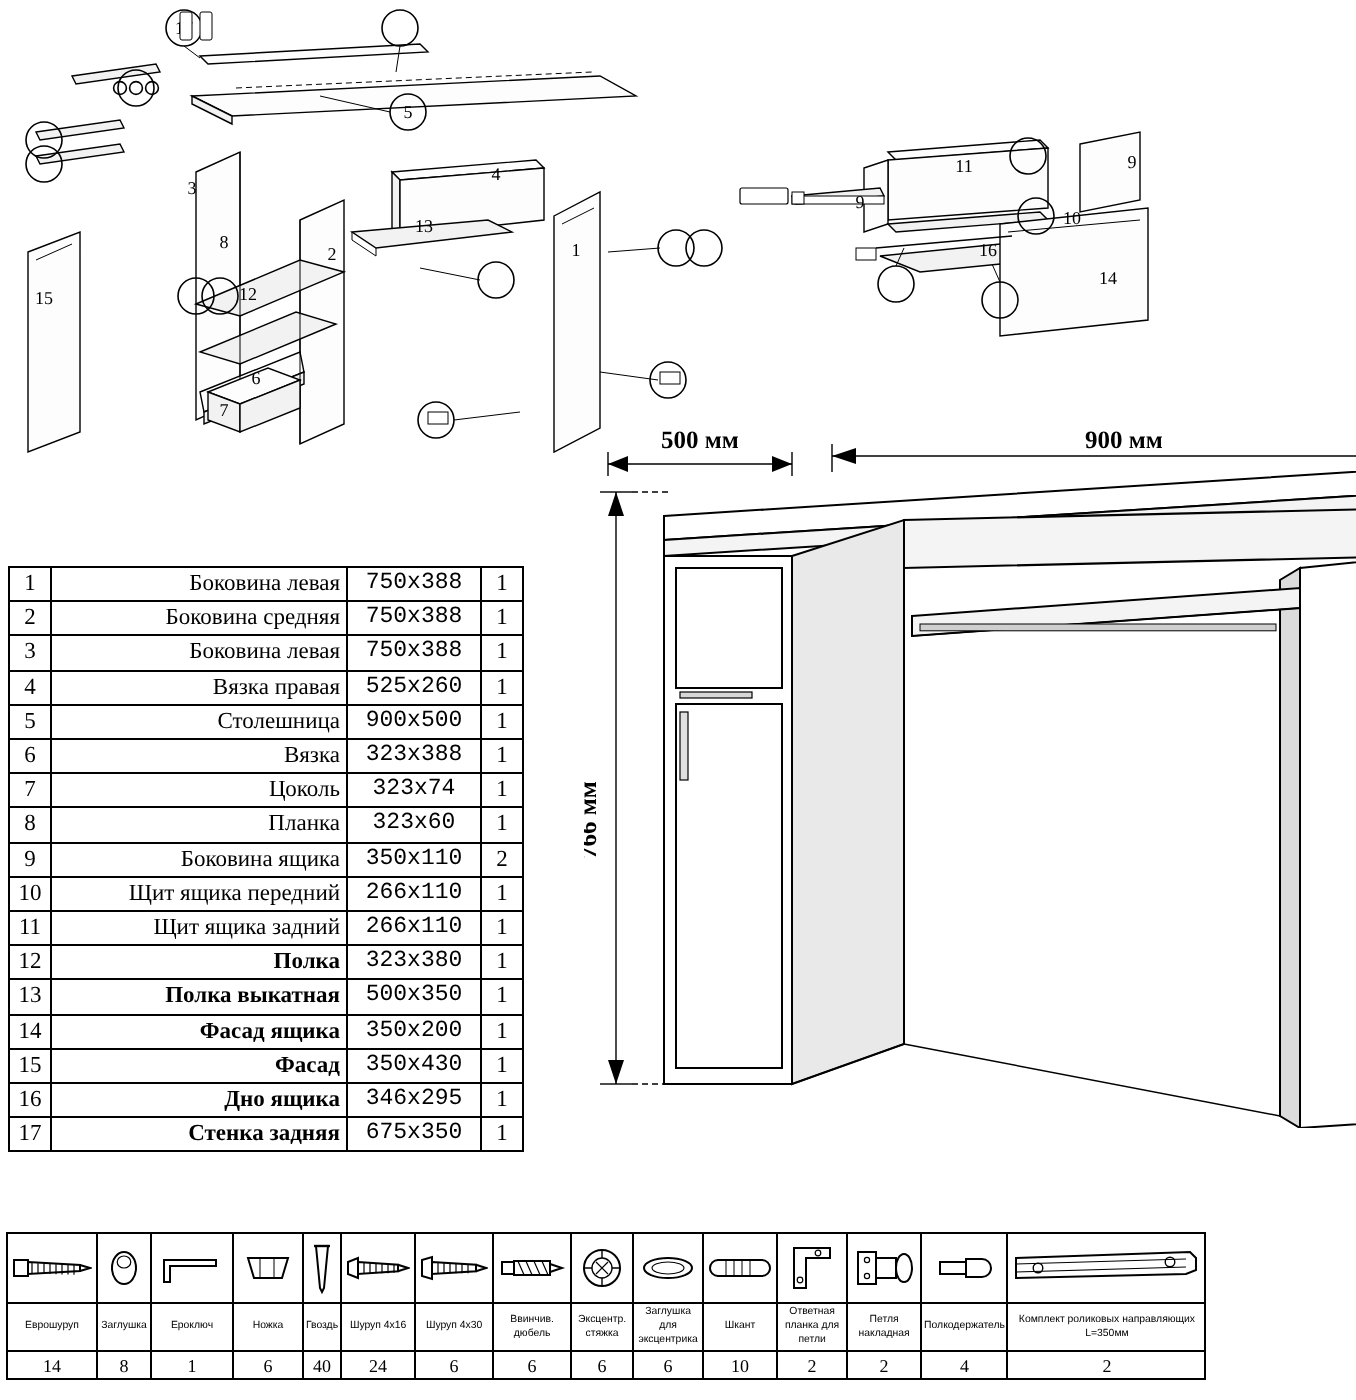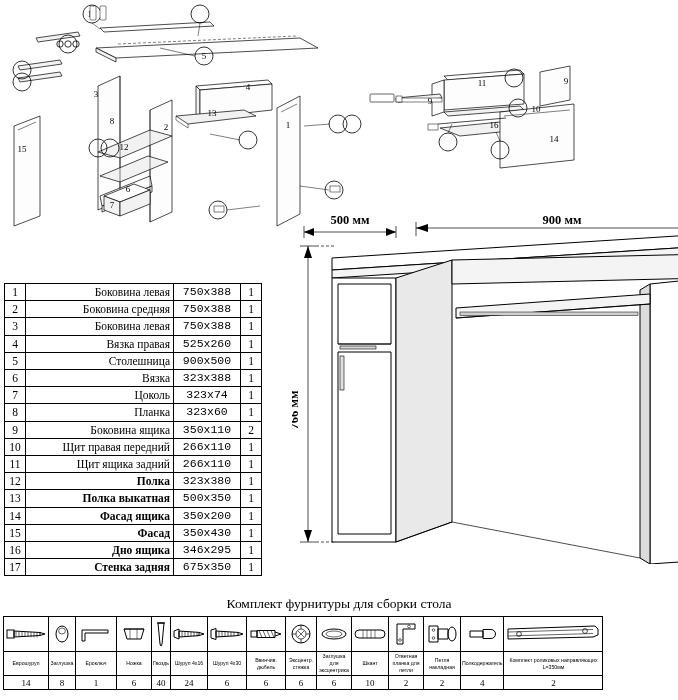--- a/index.html
+++ b/index.html
@@ -285,21 +285,21 @@
           <td class="qty">1</td>
         </tr>
         <tr>
           <td class="num">9</td>
           <td class="name">Боковина ящика</td>
           <td class="size">350x110</td>
           <td class="qty">2</td>
         </tr>
         <tr>
           <td class="num">10</td>
-          <td class="name">Щит правая передний</td>
+          <td class="name">Щит ящика передний</td>
           <td class="size">266x110</td>
           <td class="qty">1</td>
         </tr>
         <tr>
           <td class="num">11</td>
           <td class="name">Щит ящика задний</td>
           <td class="size">266x110</td>
           <td class="qty">1</td>
         </tr>
         <tr>
@@ -412,21 +412,20 @@
 
         <path class="dthin" d="M104 330 L160 310"></path>
       </g>
 
       <text class="dimtxt" x="58" y="12" text-anchor="middle">500 мм</text>
       <text class="dimtxt" x="270" y="12" text-anchor="middle">900 мм</text>
       <text class="dimtxt" x="0" y="0" transform="translate(6,198) rotate(-90)" text-anchor="middle">766 мм</text>
     </svg>
   </div>
 
-  <div class="hw-title">Комплект фурнитуры для сборки стола</div>
 
   <table class="hw-table">
     <tbody>
         <tr class="hw-icon-row">
           <td style="width: 44px;">
             <svg class="hw-icon" width="40" height="18" viewBox="0 0 40 18">
               <rect x="1" y="5" width="7" height="8" stroke="#000" fill="none" stroke-width="1"></rect>
               <path d="M8 6 L34 7.5 L34 10.5 L8 12 Z" stroke="#000" fill="none" stroke-width="1"></path>
               <path d="M10 6.5 l0 5 M13 6.6 l0 5 M16 6.8 l0 5 M19 7 l0 5 M22 7.1 l0 5 M25 7.2 l0 5 M28 7.3 l0 5 M31 7.4 l0 5" stroke="#000" stroke-width="0.6"></path>
               <path d="M34 7.5 L39 9 L34 10.5" stroke="#000" fill="none" stroke-width="1"></path>

